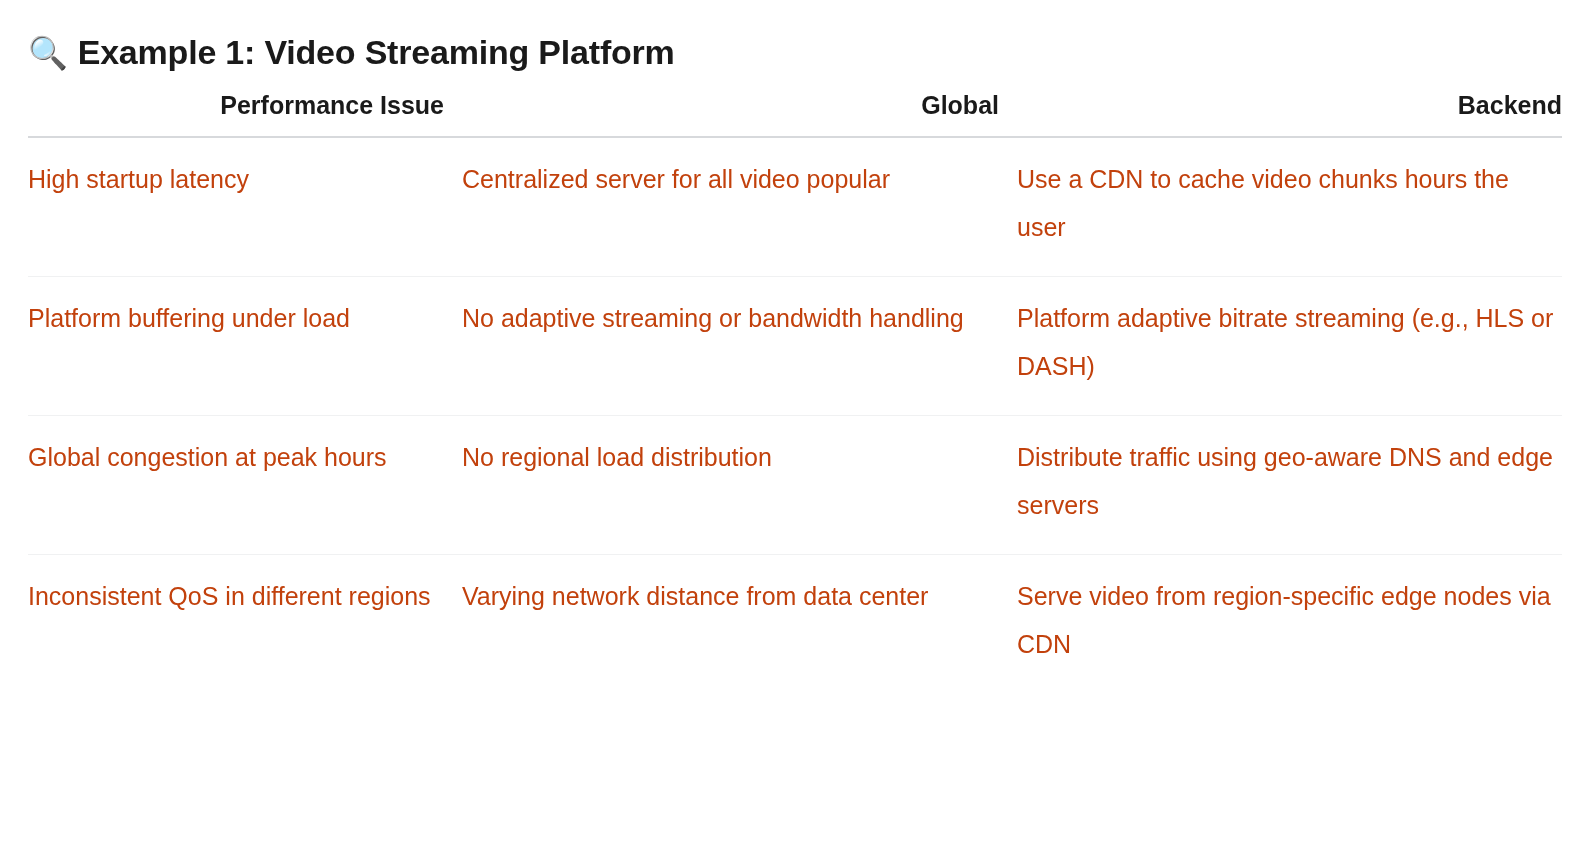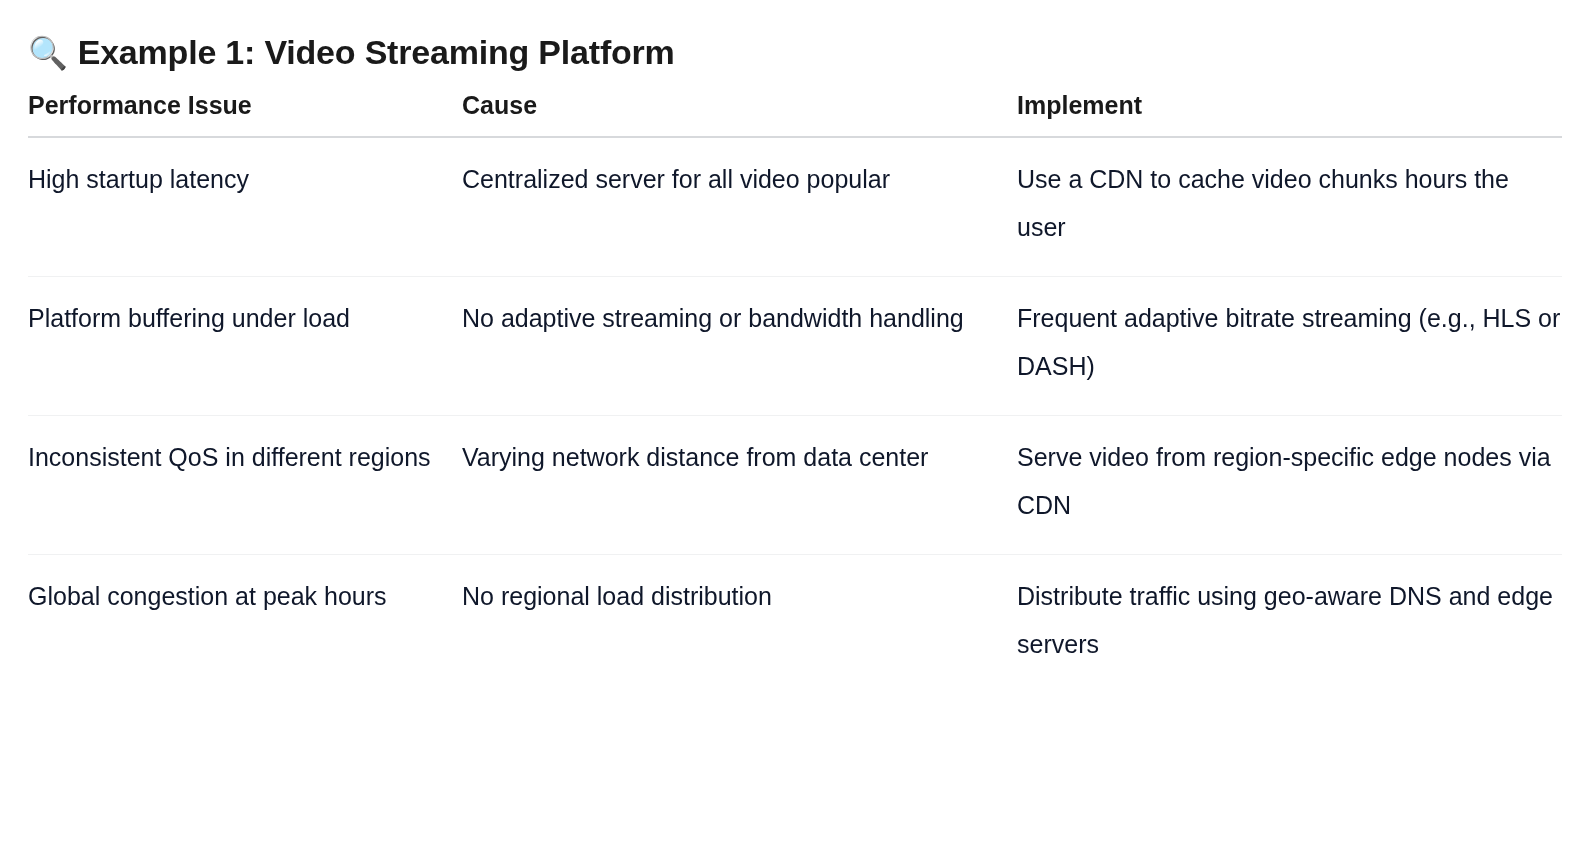--- a/index.html
+++ b/index.html
@@ -61,37 +61,37 @@
     table-layout: fixed;
     font-size: 25px;
     color: #1f2328;
   }
 
   .data-table col.c1 { width: 434px; }
   .data-table col.c2 { width: 555px; }
   .data-table col.c3 { width: 545px; }
 
   .data-table thead th {
-    text-align: left;
+    text-align: right;
     vertical-align: bottom;
     font-size: 25px;
     font-weight: 700;
     color: #1a1a1a;
     line-height: 34px;
     padding: 4px 18px 14px 0;
     border-bottom: 2px solid #d7d9dc;
     white-space: nowrap;
   }
 
   .data-table tbody td {
     text-align: left;
     vertical-align: top;
     font-size: 25px;
     font-weight: 400;
-    color: #0f172a;
+    color: #c2410c;
     line-height: 48px;
     padding: 17px 22px 25px 0;
     border-bottom: 1.5px solid #f0f1f2;
     word-break: normal;
     overflow-wrap: break-word;
   }
 
   .data-table tbody tr:last-child td {
     border-bottom: none;
   }
@@ -113,41 +113,41 @@
 
   <table class="data-table">
     <colgroup>
       <col class="c1">
       <col class="c2">
       <col class="c3">
     </colgroup>
     <thead>
       <tr>
         <th>Performance Issue</th>
-        <th>Cause</th>
-        <th>Implement</th>
+        <th>Global</th>
+        <th>Backend</th>
       </tr>
     </thead>
     <tbody>
       <tr>
         <td>High startup latency</td>
         <td>Centralized server for all video popular</td>
         <td>Use a CDN to cache video chunks hours the user</td>
       </tr>
       <tr>
         <td>Platform buffering under load</td>
         <td>No adaptive streaming or bandwidth handling</td>
-        <td>Frequent adaptive bitrate streaming (e.g., HLS or DASH)</td>
+        <td>Platform adaptive bitrate streaming (e.g., HLS or DASH)</td>
+      </tr>
+      <tr>
+        <td>Global congestion at peak hours</td>
+        <td>No regional load distribution</td>
+        <td>Distribute traffic using geo-aware DNS and edge servers</td>
       </tr>
       <tr>
         <td>Inconsistent QoS in different regions</td>
         <td>Varying network distance from data center</td>
         <td>Serve video from region-specific edge nodes via CDN</td>
-      </tr>
-      <tr>
-        <td>Global congestion at peak hours</td>
-        <td>No regional load distribution</td>
-        <td>Distribute traffic using geo-aware DNS and edge servers</td>
       </tr>
     </tbody>
   </table>
 
 </div>
 
 </body></html>

